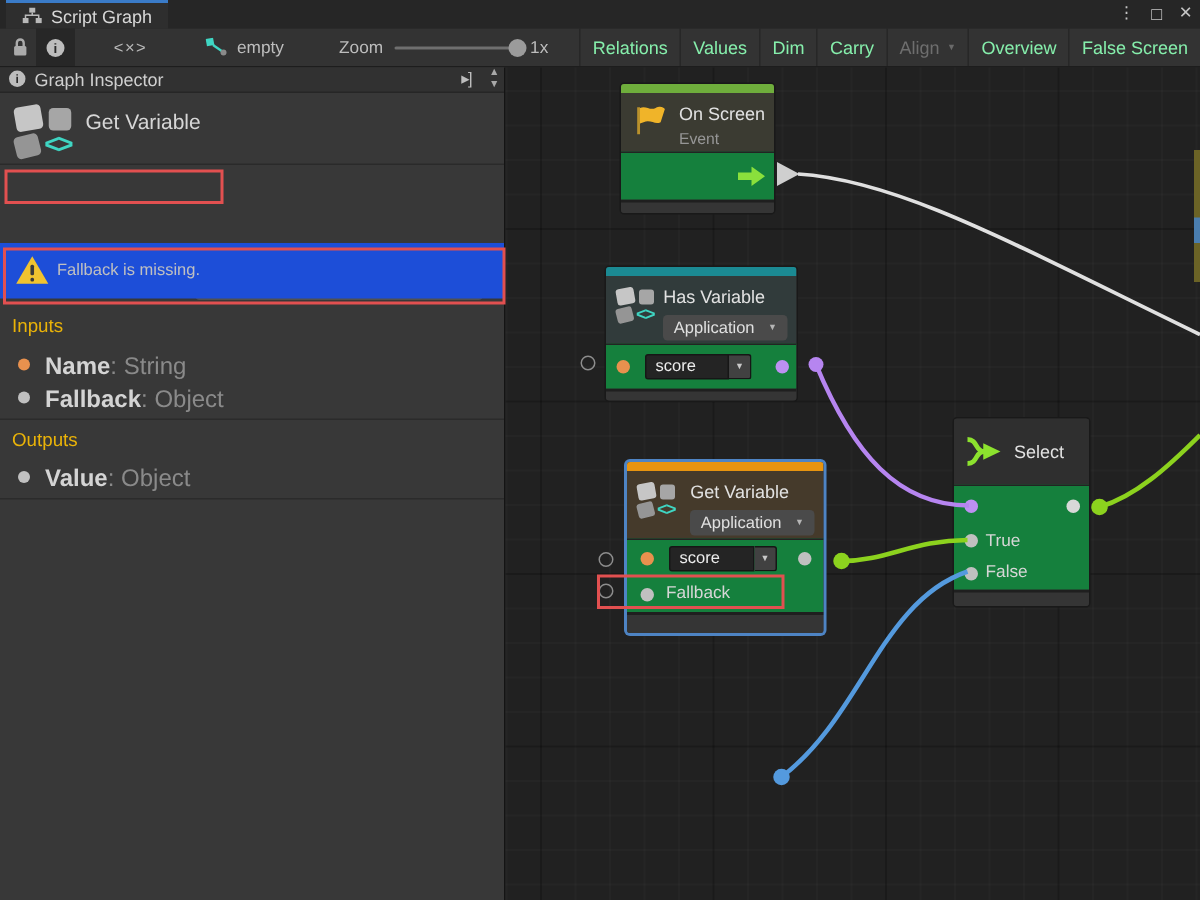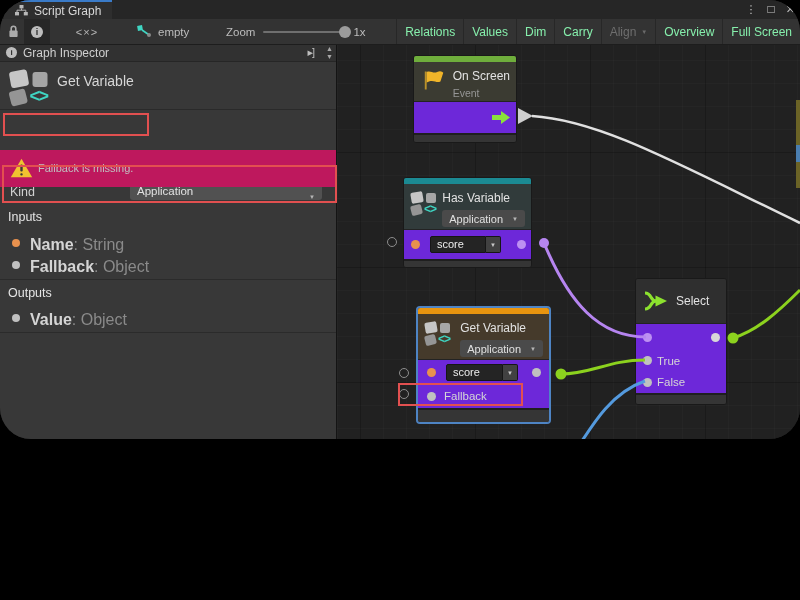--- a/index.html
+++ b/index.html
@@ -1,17 +1,17 @@
 <!DOCTYPE html>
 <html><head>
 <meta charset="utf-8">
 <style>
   html,body{margin:0;padding:0;background:#000;}
-  .window{position:relative;width:800px;height:439px;background:#212121;overflow:hidden;
-    font-family:"Liberation Sans",sans-serif;font-size:12px;color:#d2d2d2;border-radius:31px;}
+  .window{position:relative;width:800px;height:600px;background:#212121;overflow:hidden;
+    font-family:"Liberation Sans",sans-serif;font-size:12px;color:#d2d2d2;}
 
   
   .titlebar{position:absolute;left:0;top:0;width:800px;height:19px;background:#262626;}
   .tab{position:absolute;left:4px;top:0;height:17px;background:#2e2e2e;border-top:2px solid #3a7bc8;
     display:flex;align-items:center;gap:6px;padding:0 11px;}
   .tab-label{font-size:12px;color:#d8d8d8;white-space:nowrap;}
   .win-controls{position:absolute;right:5px;top:0;height:19px;display:flex;align-items:center;gap:11px;color:#c4c4c4;}
   .wc{font-size:11px;line-height:19px;cursor:default;}
   .wc.sq{font-size:12px;}
 
@@ -56,24 +56,24 @@
   .vicode{position:absolute;left:13px;top:11px;color:#3fd6c3;font-weight:bold;font-size:12px;letter-spacing:-1px;}
   .var-icon.big{transform:scale(1.5);transform-origin:top left;}
 
   .insp-row-label{position:absolute;left:10px;font-size:12.5px;color:#d2d2d2;}
   .checkbox{position:absolute;left:130px;top:120px;width:13px;height:13px;background:#2b2b2b;
     border:1px solid #888888;border-radius:2px;color:#efefef;font-size:10px;line-height:12px;text-align:center;}
   .kind-drop{position:absolute;left:130px;top:138px;width:192px;height:17px;background:#515151;border-radius:3px;
     font-size:11.5px;color:#e2e2e2;line-height:17px;padding:0 7px;box-sizing:border-box;}
   .kind-drop .dda{position:absolute;right:7px;top:6px;}
 
-  .warning-box{position:absolute;left:0;top:105px;width:100%;height:37px;background:#be185d;}
+  .warning-box{position:absolute;left:0;top:117px;width:100%;height:37px;background:#1d4ed8;}
   .warn-text{position:absolute;left:38px;top:12px;font-size:11px;color:#c0c0c0;}
 
-  .section-h{position:absolute;left:8px;font-size:12.5px;color:#e5e5e5;}
+  .section-h{position:absolute;left:8px;font-size:12.5px;color:#eab308;}
   .io-row{position:absolute;left:0;width:100%;height:16px;}
   .io-dot{position:absolute;left:12px;top:3px;width:8px;height:8px;border-radius:50%;}
   .io-name{position:absolute;left:30px;top:0;font-size:16px;font-weight:bold;color:#d4d4d4;}
   .io-type{font-weight:normal;color:#8a8a8a;}
   .insp-div{position:absolute;left:0;width:100%;height:1px;background:#2b2b2b;}
 
   
   .canvas{position:absolute;left:337px;top:45px;width:463px;height:555px;background:#212121;
     background-image:
       linear-gradient(rgba(0,0,0,0.30) 1px, transparent 1px),
@@ -87,21 +87,21 @@
   
   .node{position:absolute;z-index:2;background:#303030;border:1px solid #191919;border-radius:3px;
     box-sizing:border-box;display:flex;flex-direction:column;overflow:hidden;}
   .node.selected{border-color:#4e84c4;box-shadow:0 0 0 1px #4e84c4;}
   .nbar{flex:0 0 6px;}
   .nheader{position:relative;flex:0 0 auto;display:flex;align-items:flex-start;padding:7px 6px 0 7px;gap:7px;box-sizing:border-box;}
   .ntitle{font-size:12px;color:#e2e2e2;white-space:nowrap;}
   .nsub{font-size:10.5px;color:#969696;margin-top:4px;}
   .ndrop{margin-top:5px;height:17px;background:#4a4a4a;border-radius:3px;display:flex;align-items:center;
     gap:9px;padding:0 7px;font-size:11px;color:#e0e0e0;width:max-content;}
-  .nbody{position:relative;flex:0 0 auto;background:#6d28d9;border-top:1px solid #232323;}
+  .nbody{position:relative;flex:0 0 auto;background:#15803d;border-top:1px solid #232323;}
   .nfooter{flex:1 1 auto;background:#353535;border-top:2px solid #1f1f1f;}
   .prow{position:relative;}
   .dot{position:absolute;top:50%;margin-top:-4.5px;width:9px;height:9px;border-radius:50%;}
   .dot.small{width:7px;height:7px;margin-top:-3.5px;}
   .field{position:absolute;top:50%;margin-top:-8.5px;height:17px;background:#242424;border:1px solid #161616;
     border-radius:2px 0 0 2px;color:#ececec;font-size:11px;line-height:15px;padding:0 6px;box-sizing:border-box;}
   .fieldbtn{position:absolute;top:50%;margin-top:-8.5px;width:15px;height:17px;background:#414141;
     border:1px solid #161616;border-left:none;border-radius:0 2px 2px 0;font-size:6px;color:#c8c8c8;
     text-align:center;line-height:16px;box-sizing:border-box;}
   .plabel{position:absolute;top:50%;transform:translateY(-52%);font-size:11.5px;color:#d6d6d6;white-space:nowrap;}
@@ -176,21 +176,21 @@
           <span>Carry</span>
         </div>
       <div class="tb-btn disabled">
           <span>Align</span>
           <span class="dda">▼</span>
         </div>
       <div class="tb-btn">
           <span>Overview</span>
         </div>
       <div class="tb-btn">
-          <span>Full Screen</span>
+          <span>False Screen</span>
         </div>
     </div>
   </div>
 
   <div class="inspector">
     <div class="insp-header">
       <span class="info-circle">i</span>
       <span class="insp-title">Graph Inspector</span>
       <span class="dock-icon">▸]</span>
       <span class="scrollcol">

